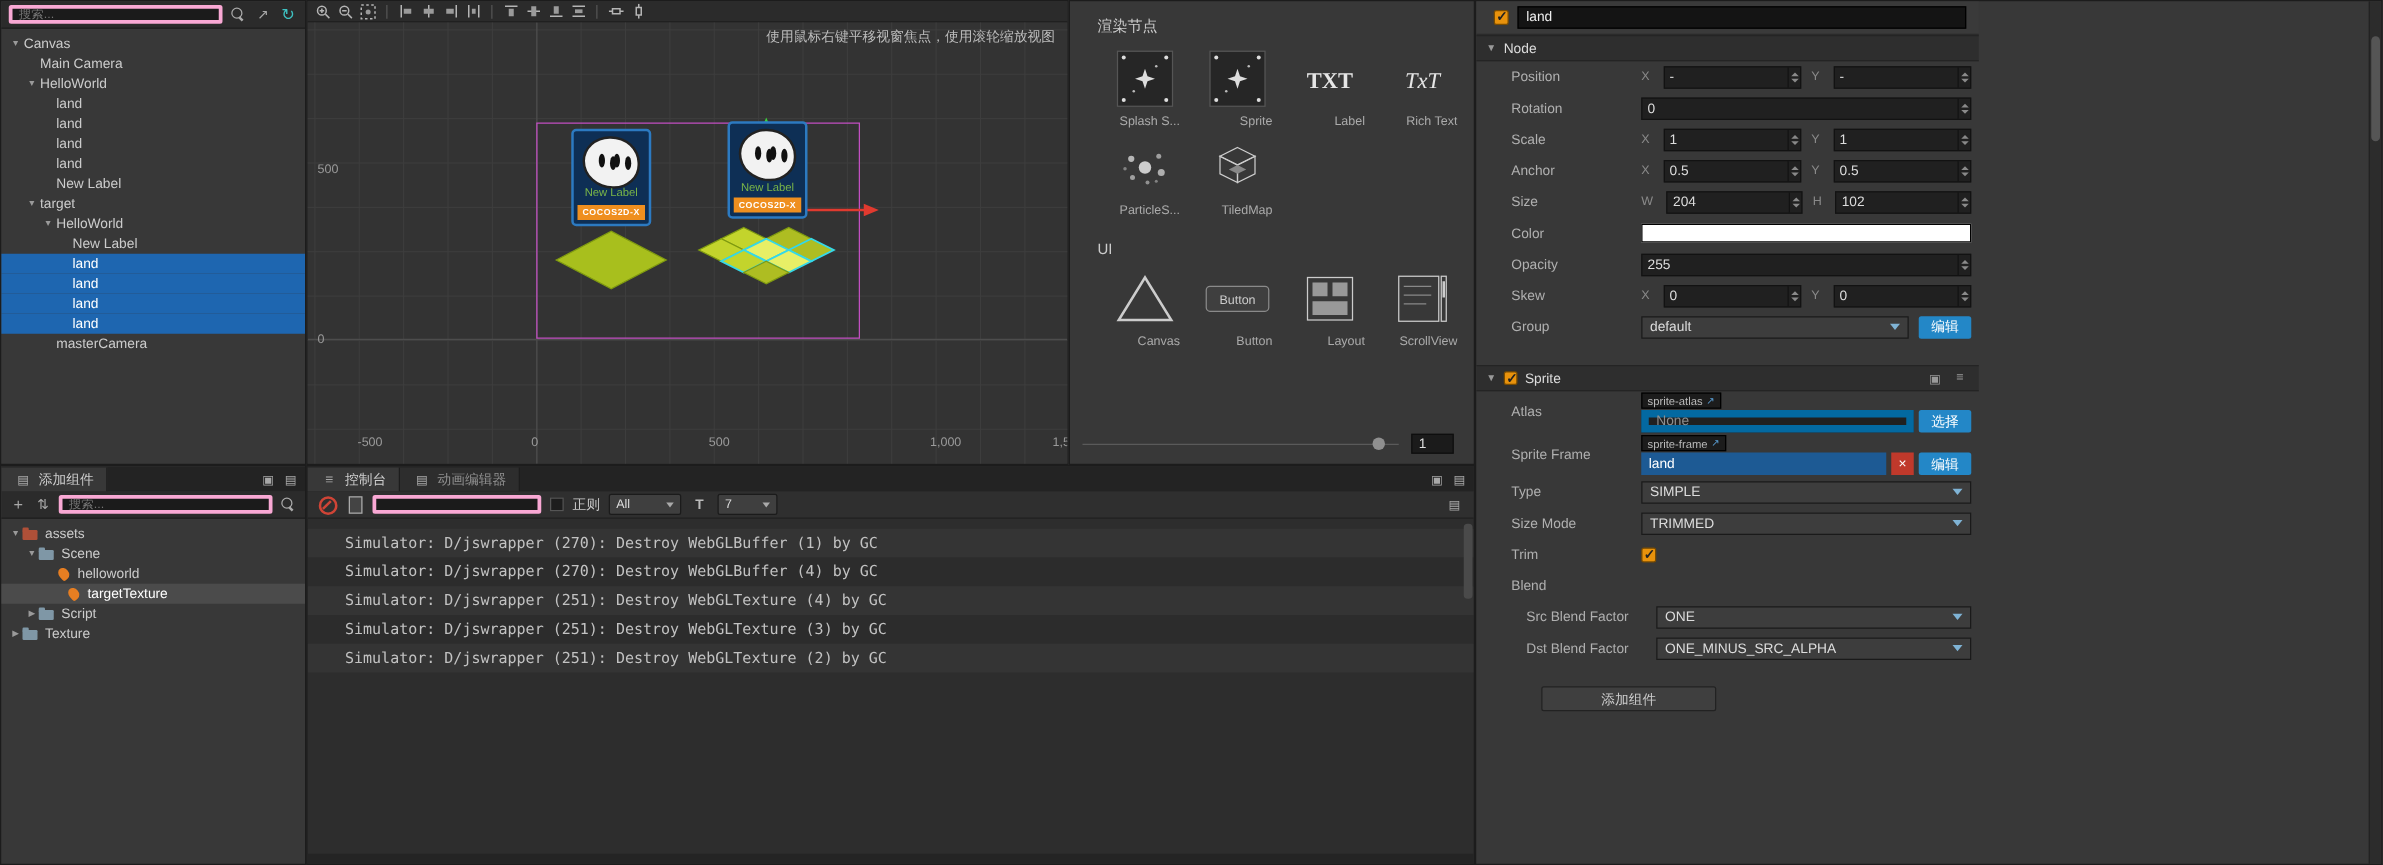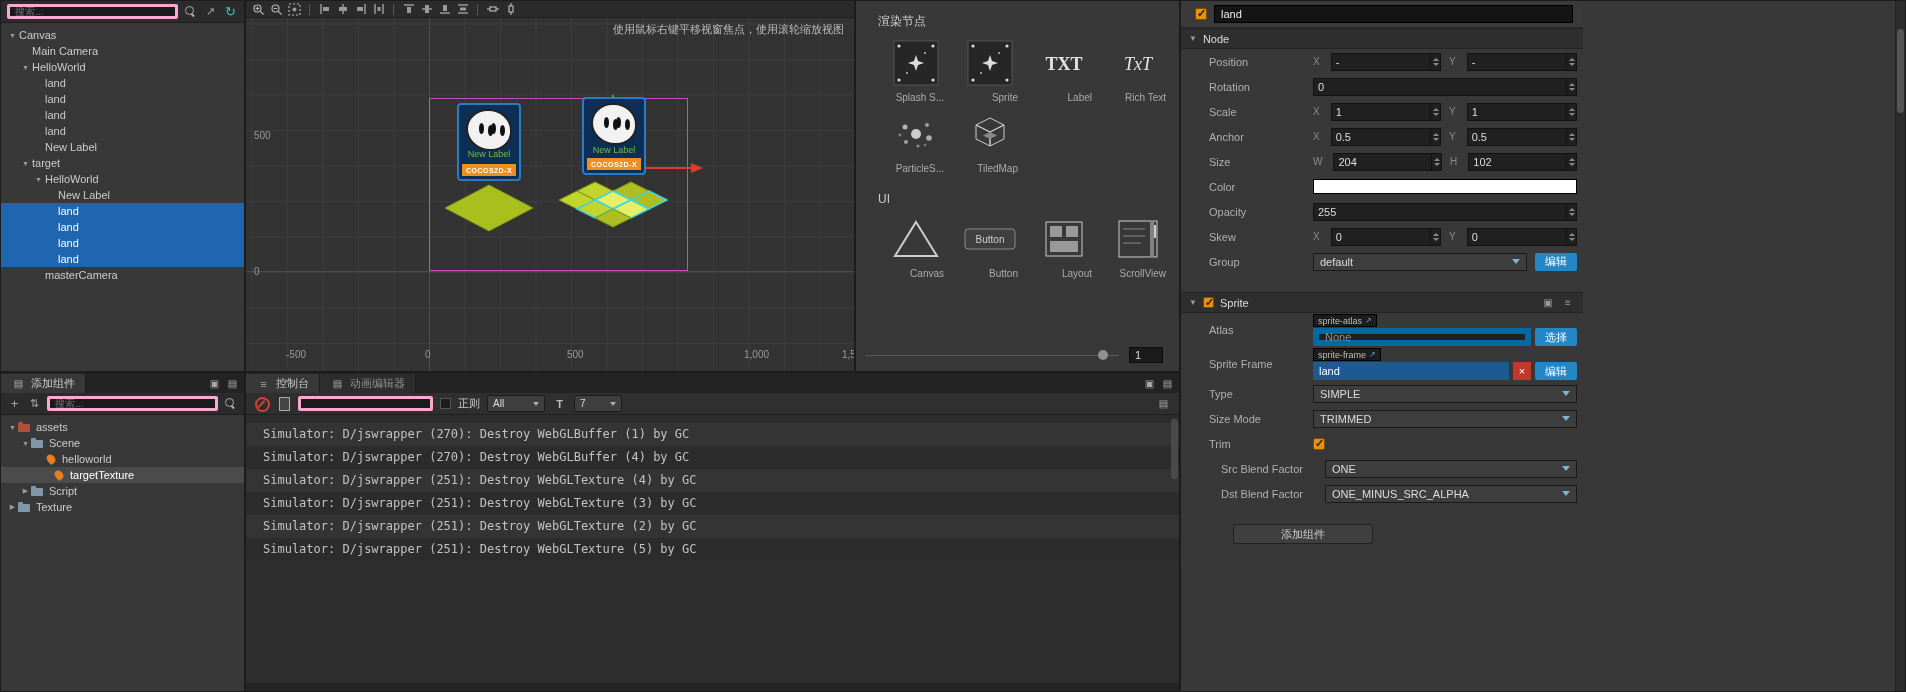--- a/index.html
+++ b/index.html
@@ -77,21 +77,21 @@
   .cocos-sprite .banner{position:absolute;left:3px;right:3px;bottom:3px;height:12px;background:#ef8f1f;color:#fff;font-weight:bold;font-size:7px;display:flex;align-items:center;justify-content:center;letter-spacing:.5px}
   .scene-label{position:absolute;color:#7ab648;font-size:9px;width:64px;text-align:center}
 
   
   #console-panel{left:245px;top:372px;width:935px;height:320px;background:#2d2d2d}
   #console-toolbar{height:22px;background:#2f2f2f;border-bottom:1px solid #202020;display:flex;align-items:center;gap:7px;padding:0 8px}
   #console-toolbar .text-input{width:135px}
   .dd{background:#3f3f3f;border:1px solid #1b1b1b;height:17px;display:flex;align-items:center;gap:6px;padding:0 5px;font-size:10px;color:#ddd;border-radius:2px}
   .dd .arrow-dn{border-top-color:#aaa;border-left-width:3.5px;border-right-width:3.5px;border-top-width:4.5px}
   #console-logs{position:absolute;left:0;right:0;top:42px;bottom:8px;overflow:hidden;padding-top:8px}
-  .log-row{height:23px;line-height:23px;padding-left:17px;font-family:"DejaVu Sans Mono",monospace;font-size:12px;color:#c2c2c2;white-space:nowrap}
+  .log-row{height:23px;line-height:23px;padding-left:30px;font-family:"DejaVu Sans Mono",monospace;font-size:12px;color:#c2c2c2;white-space:nowrap}
   .log-row:nth-child(odd){background:#343434}
   .log-row:nth-child(even){background:#2c2c2c}
   #console-hscroll{position:absolute;left:0;right:0;bottom:0;height:8px;background:#242424}
   #console-vscroll{position:absolute;right:1px;top:46px;width:7px;height:60px;background:#4a4a4a;border-radius:3px}
 
   
   #widgets-panel{left:855px;top:0;width:325px;height:372px}
   .w-tabs{display:flex;height:27px;background:#2d2d2d;border-bottom:1px solid #1e1e1e}
   .w-tab{flex:1;display:flex;align-items:center;justify-content:center;font-size:12px;color:#9c9c9c;background:#2f2f2f;border-right:1px solid #1e1e1e}
   .w-tab.active{background:#1f1f1f;color:#ddd}
@@ -457,21 +457,20 @@
       </div>
       <div style="flex:1"></div>
       <span class="glyph i-panel"></span>
     </div>
     <div id="console-logs">
         <div class="log-row">Simulator: D/jswrapper (270): Destroy WebGLBuffer (1) by GC</div>
         <div class="log-row">Simulator: D/jswrapper (270): Destroy WebGLBuffer (4) by GC</div>
         <div class="log-row">Simulator: D/jswrapper (251): Destroy WebGLTexture (4) by GC</div>
         <div class="log-row">Simulator: D/jswrapper (251): Destroy WebGLTexture (3) by GC</div>
         <div class="log-row">Simulator: D/jswrapper (251): Destroy WebGLTexture (2) by GC</div>
-        <div class="log-row">Simulator: D/jswrapper (251): Destroy WebGLTexture (5) by GC</div>
       </div>
     <div id="console-vscroll"></div>
     <div id="console-hscroll"></div>
   </div>
 
   <div class="panel" id="widgets-panel">
     <div id="widget-sections">
         <div class="w-section-title">渲染节点</div>
         <div class="w-grid">
           <div class="w-item">
@@ -837,20 +836,23 @@
         </div>
       </div>
 
       <div class="prop-row">
         <div class="prop-label">Trim</div>
         <div class="prop-fields">
             <span class="cb"></span>
           </div>
       </div>
 
+      <div class="prop-row">
+        <div class="prop-label">Blend</div>
+      </div>
 
       <div class="prop-row">
         <div class="prop-label indent">Src Blend Factor</div>
         <div class="prop-fields">
           <div class="dd-full">
               <span class="v">ONE</span>
               <span class="arrow-dn"></span>
             </div>
         </div>
       </div>

